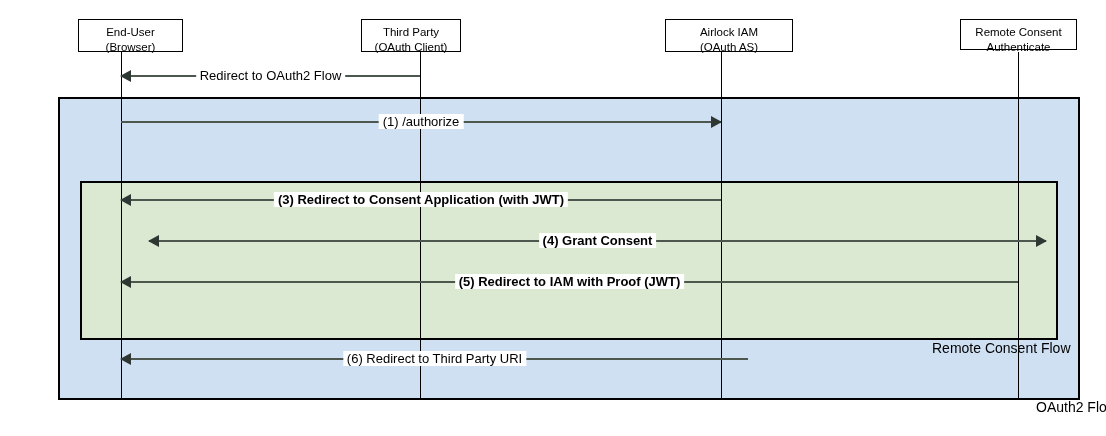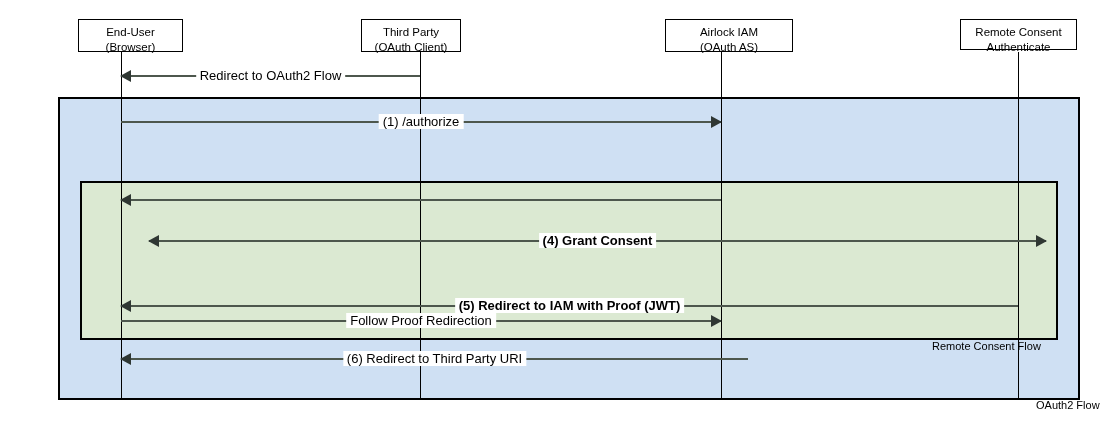--- a/index.html
+++ b/index.html
@@ -46,21 +46,21 @@
   .frame {
     position: absolute;
     box-sizing: border-box;
     border: 2px solid #000000;
     z-index: 3;
   }
   .frame-blue  { background: #cfe0f3; }
   .frame-green { background: #dbe9d2; }
   .frame-label {
     position: absolute;
-    font-size: 11px;
+    font-size: 14px;
     color: #000000;
     white-space: nowrap;
     z-index: 7;
   }
 
   
   .msg {
     position: absolute;
     height: 14px;
     z-index: 5;
@@ -158,40 +158,36 @@
   <div class="msg" style="left:121px; top:115px; width:600px;">
     <div class="shaft"></div>
     <div class="arrow right"></div>
     <div class="msg-label">(1) /authorize</div>
   </div>
 
 
   <div class="msg" style="left:121px; top:193px; width:600px;">
     <div class="shaft"></div>
     <div class="arrow left"></div>
+    <div class="msg-label bold">(3) Redirect to Consent Application (with JWT)</div>
   </div>
 
   <div class="msg" style="left:121px; top:234px; width:897px;margin-left:28px;">
     <div class="shaft"></div>
     <div class="arrow left"></div>
     <div class="arrow right"></div>
     <div class="msg-label bold">(4) Grant Consent</div>
   </div>
 
-  <div class="msg" style="left:121px; top:275px; width:897px;margin-top:24px;">
+  <div class="msg" style="left:121px; top:275px; width:897px;">
     <div class="shaft"></div>
     <div class="arrow left"></div>
     <div class="msg-label bold">(5) Redirect to IAM with Proof (JWT)</div>
   </div>
 
-  <div class="msg" style="left:121px; top:314px; width:600px;">
-    <div class="shaft"></div>
-    <div class="arrow right"></div>
-    <div class="msg-label">Follow Proof Redirection</div>
-  </div>
 
   <div class="msg" style="left:121px; top:352px; width:600px;padding-left:27px;">
     <div class="shaft"></div>
     <div class="arrow left"></div>
     <div class="msg-label">(6) Redirect to Third Party URI</div>
   </div>
 
 </div>
 
 </body></html>

